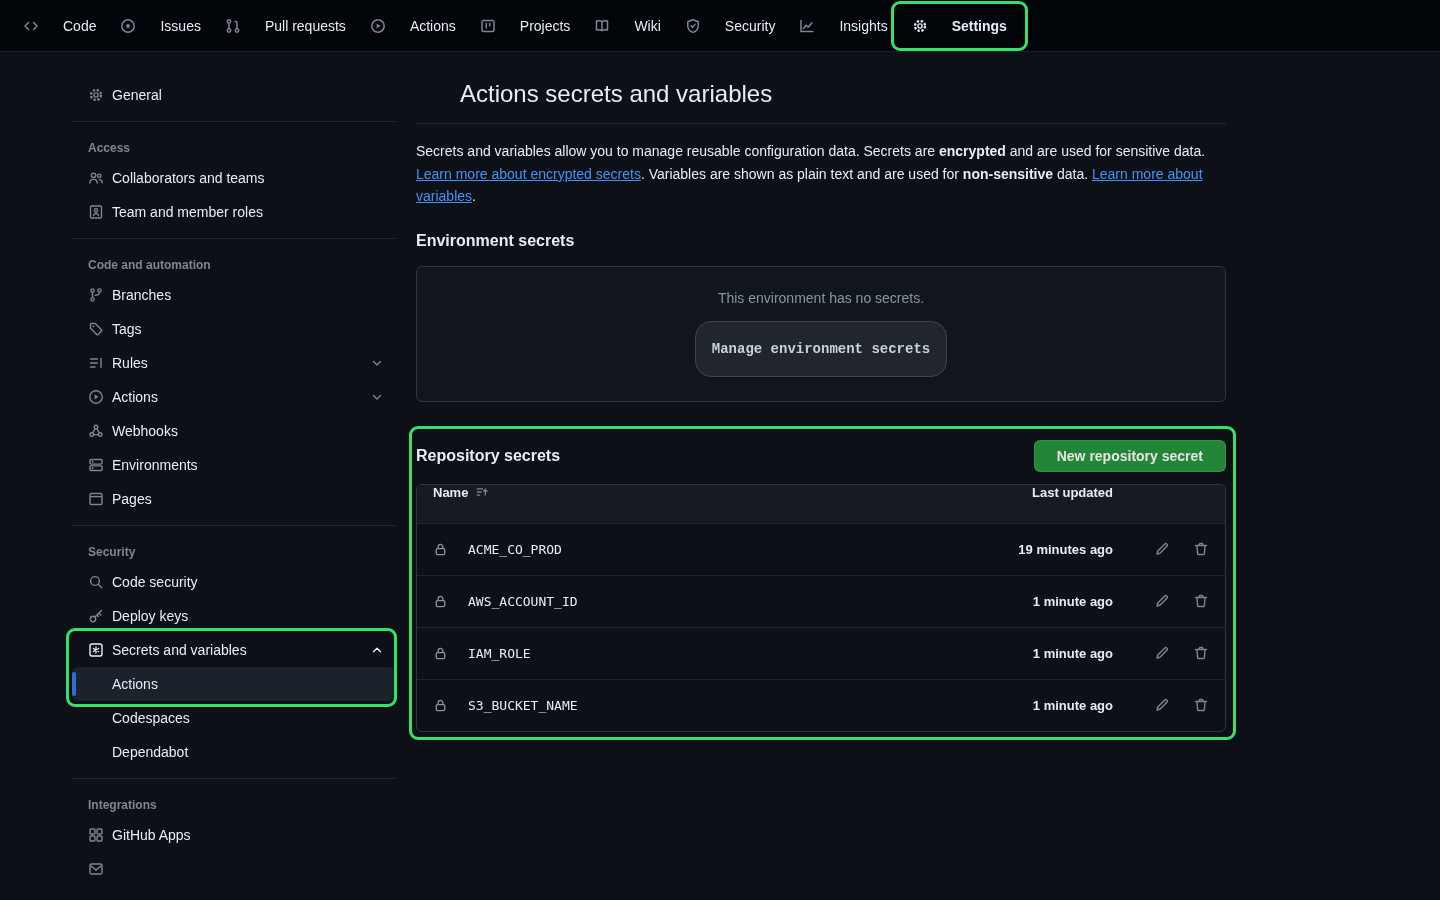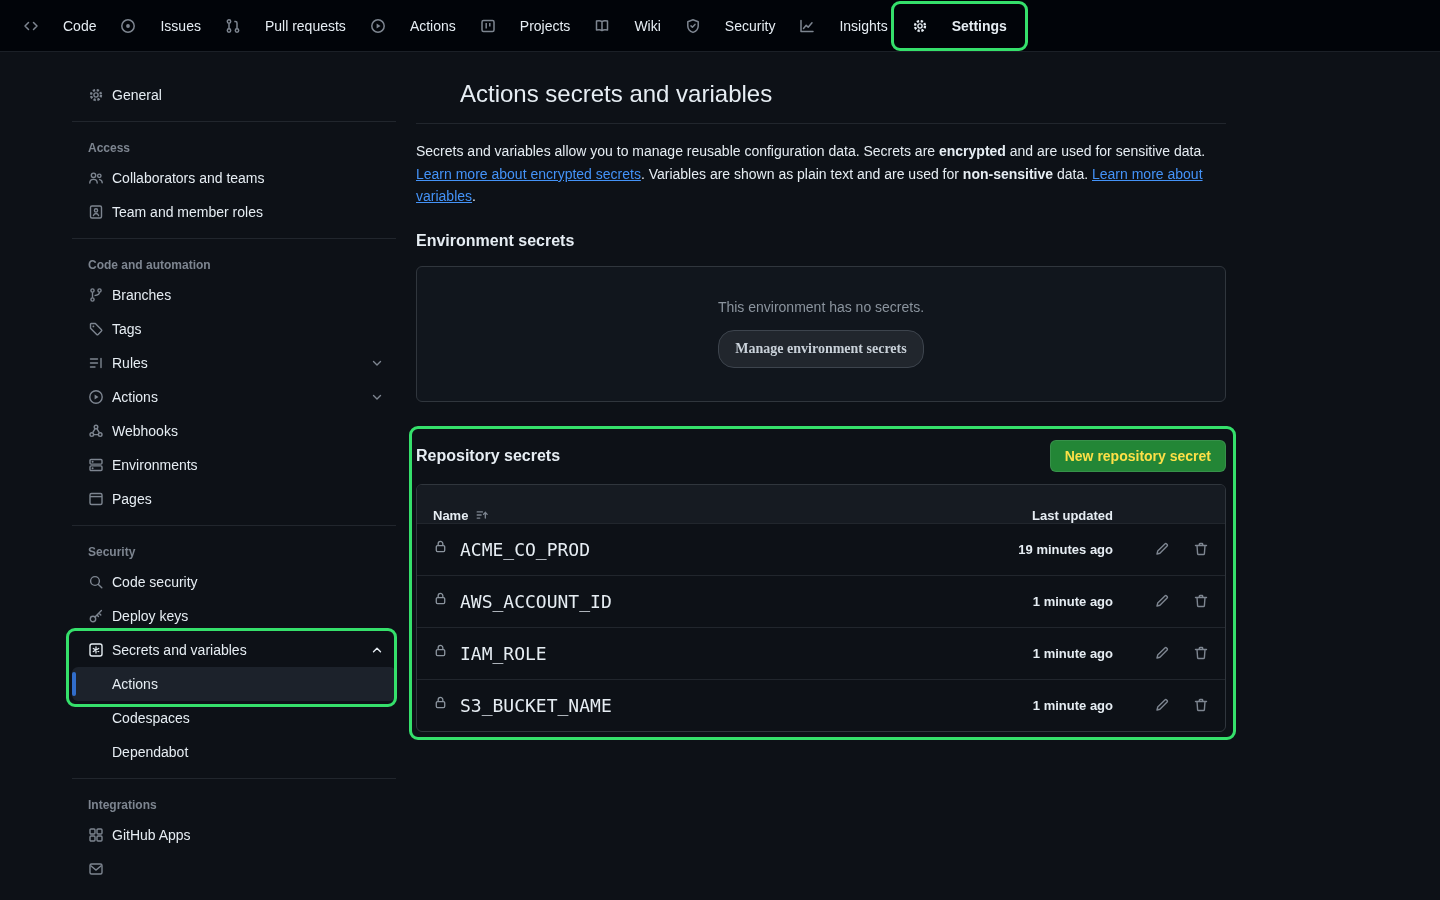--- a/index.html
+++ b/index.html
@@ -74,48 +74,48 @@
   }
   .section-heading{ margin-top:24px; font-size:16px; font-weight:700; }
   .env-box{
     margin-top:16px; height:136px; border:1px solid var(--border); border-radius:6px;
     background:#11161d; display:flex; flex-direction:column; align-items:center;
     justify-content:center; gap:15px;
   }
   .env-empty{ color:var(--muted2); font-size:14px; }
   .btn{
     background:var(--btn); border:1px solid var(--btn-border); color:#c9d1d9;
-    font-family:Liberation Serif, serif; font-size:14px; font-weight:700;
-    padding:10px 16px; border-radius:16px; cursor:pointer;
+    font-family:Liberation Mono, monospace; font-size:14px; font-weight:700;
+    padding:19px 16px; border-radius:16px; cursor:pointer;
   }
   .repo-wrap{ position:relative; margin-top:38px; }
   .repo-wrap > .annot{ inset:-14px -10px -8px -7px; }
   .repo-header{ display:flex; align-items:center; justify-content:space-between; }
   .btn-green{
-    background:var(--green); border:1px solid rgba(240,246,252,0.1); color:#fde047;
+    background:var(--green); border:1px solid rgba(240,246,252,0.1); color:#e5e5e5;
     font-family:"Liberation Sans", sans-serif; font-size:14px; font-weight:700;
-    padding:7px 14px; border-radius:6px; cursor:pointer;
+    padding:7px 22px; border-radius:6px; cursor:pointer;
   }
   .secrets-table{
     margin-top:12px; border:1px solid var(--border); border-radius:6px; overflow:hidden;
   }
   .thead{
-    background:var(--hdr); height:38px; display:flex; align-items:flex-end; padding:0 16px;
+    background:var(--hdr); height:38px; display:flex; align-items:flex-start; padding:0 16px;
     font-size:13px; font-weight:700;
   }
   .col-name{ flex:1; display:flex; align-items:center; gap:7px; }
   .col-updated{ width:150px; text-align:right; }
   .col-actions{ width:96px; }
   .trow{
     height:52px; display:flex; align-items:center; padding:0 16px;
     border-top:1px solid var(--border-subtle);
   }
   .secret-name{
-    display:flex; align-items:flex-start; gap:12px; flex:1;
-    font-family:"DejaVu Sans Mono", monospace; font-size:18px; color:var(--fg);
+    display:flex; align-items:flex-start; gap:20px; flex:1;
+    font-family:"DejaVu Sans Mono", monospace; font-size:13px; color:var(--fg);
   }
   .updated{ width:150px; text-align:right; font-size:13px; font-weight:700; color:var(--fg); }
   .row-actions{ width:96px; display:flex; justify-content:flex-end; gap:23px; }
   .icon-btn{ background:none; border:none; padding:0; cursor:pointer; width:16px; height:16px; color:var(--muted); }
   .icon-btn svg{ display:block; width:16px; height:16px; }
   .sort-ic{ width:14px; height:14px; color:var(--muted); }
 </style>
 </head>
 <body>
 

